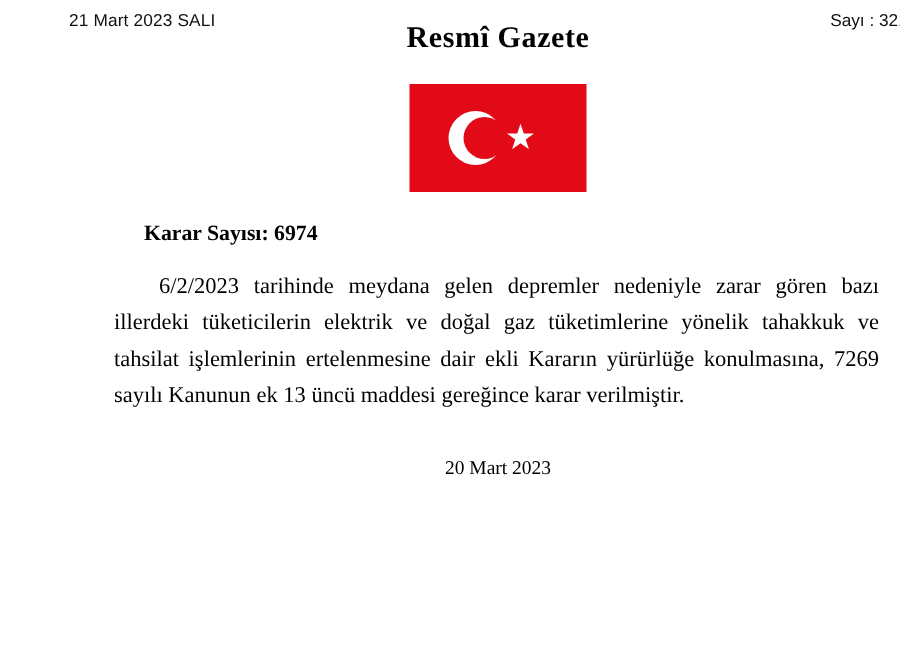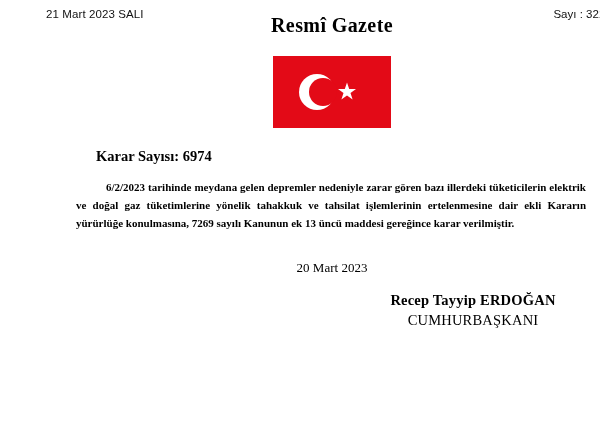--- a/index.html
+++ b/index.html
@@ -122,23 +122,22 @@
     font-size: 14.5px;
     font-weight: bold;
   }
   .paragraph {
     margin-top: 14px;
     margin-left: 4px;
     margin-right: 6px;
     text-align: justify;
     text-indent: 30px;
     font-family: "Liberation Serif", serif;
-    font-size: 11px;
+    font-size: 15px;
     line-height: 1.62;
-    font-weight: bold;
   }
   .date-line {
     margin-top: 28px;
     text-align: center;
     font-family: "Liberation Serif", serif;
     font-size: 13px;
   }
   
   .signature {
     position: absolute;
@@ -183,18 +182,14 @@
       </div>
     </div>
   </div>
 
   <div class="content">
     <div class="karar-no">Karar Sayısı: 6974</div>
     <div class="paragraph">6/2/2023 tarihinde meydana gelen depremler nedeniyle zarar gören bazı illerdeki tüketicilerin elektrik ve doğal gaz tüketimlerine yönelik tahakkuk ve tahsilat işlemlerinin ertelenmesine dair ekli Kararın yürürlüğe konulmasına, 7269 sayılı Kanunun ek 13 üncü maddesi gereğince karar verilmiştir.</div>
     <div class="date-line">20 Mart 2023</div>
   </div>
 
-  <div class="signature">
-    <div class="sig-name">Recep Tayyip ERDOĞAN</div>
-    <div class="sig-title">CUMHURBAŞKANI</div>
-  </div>
 
 </div>
 
 </body></html>

